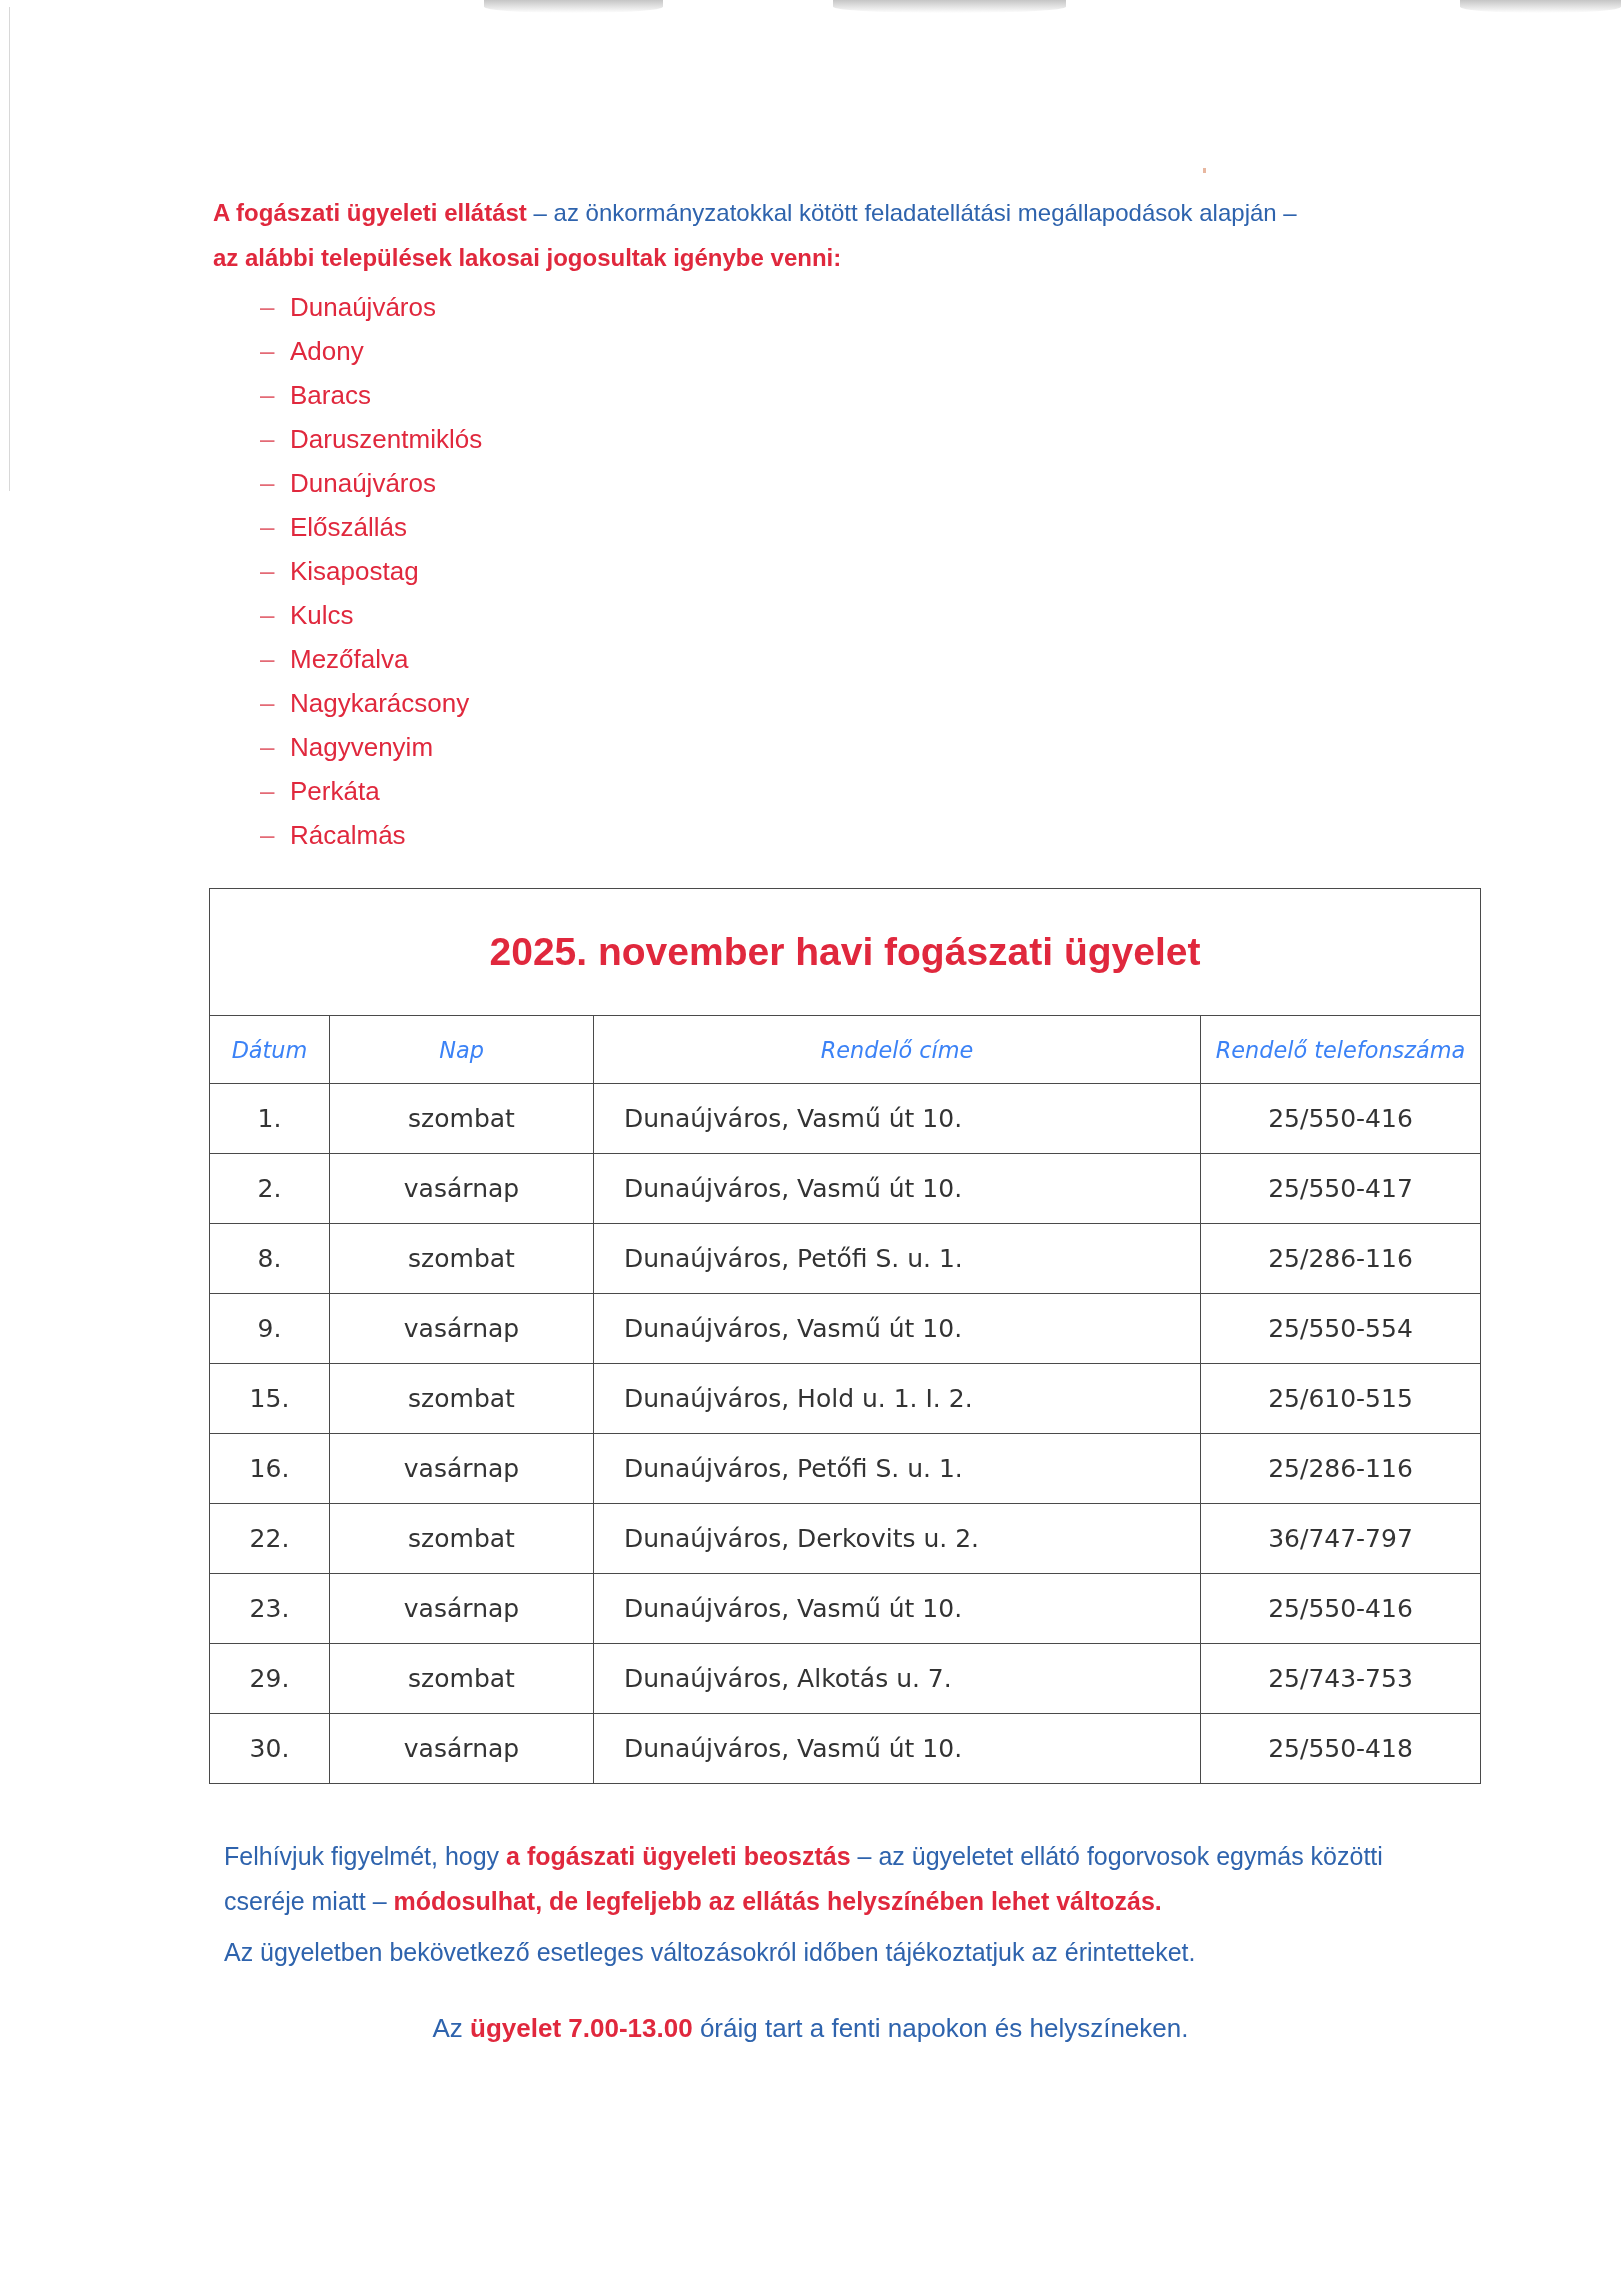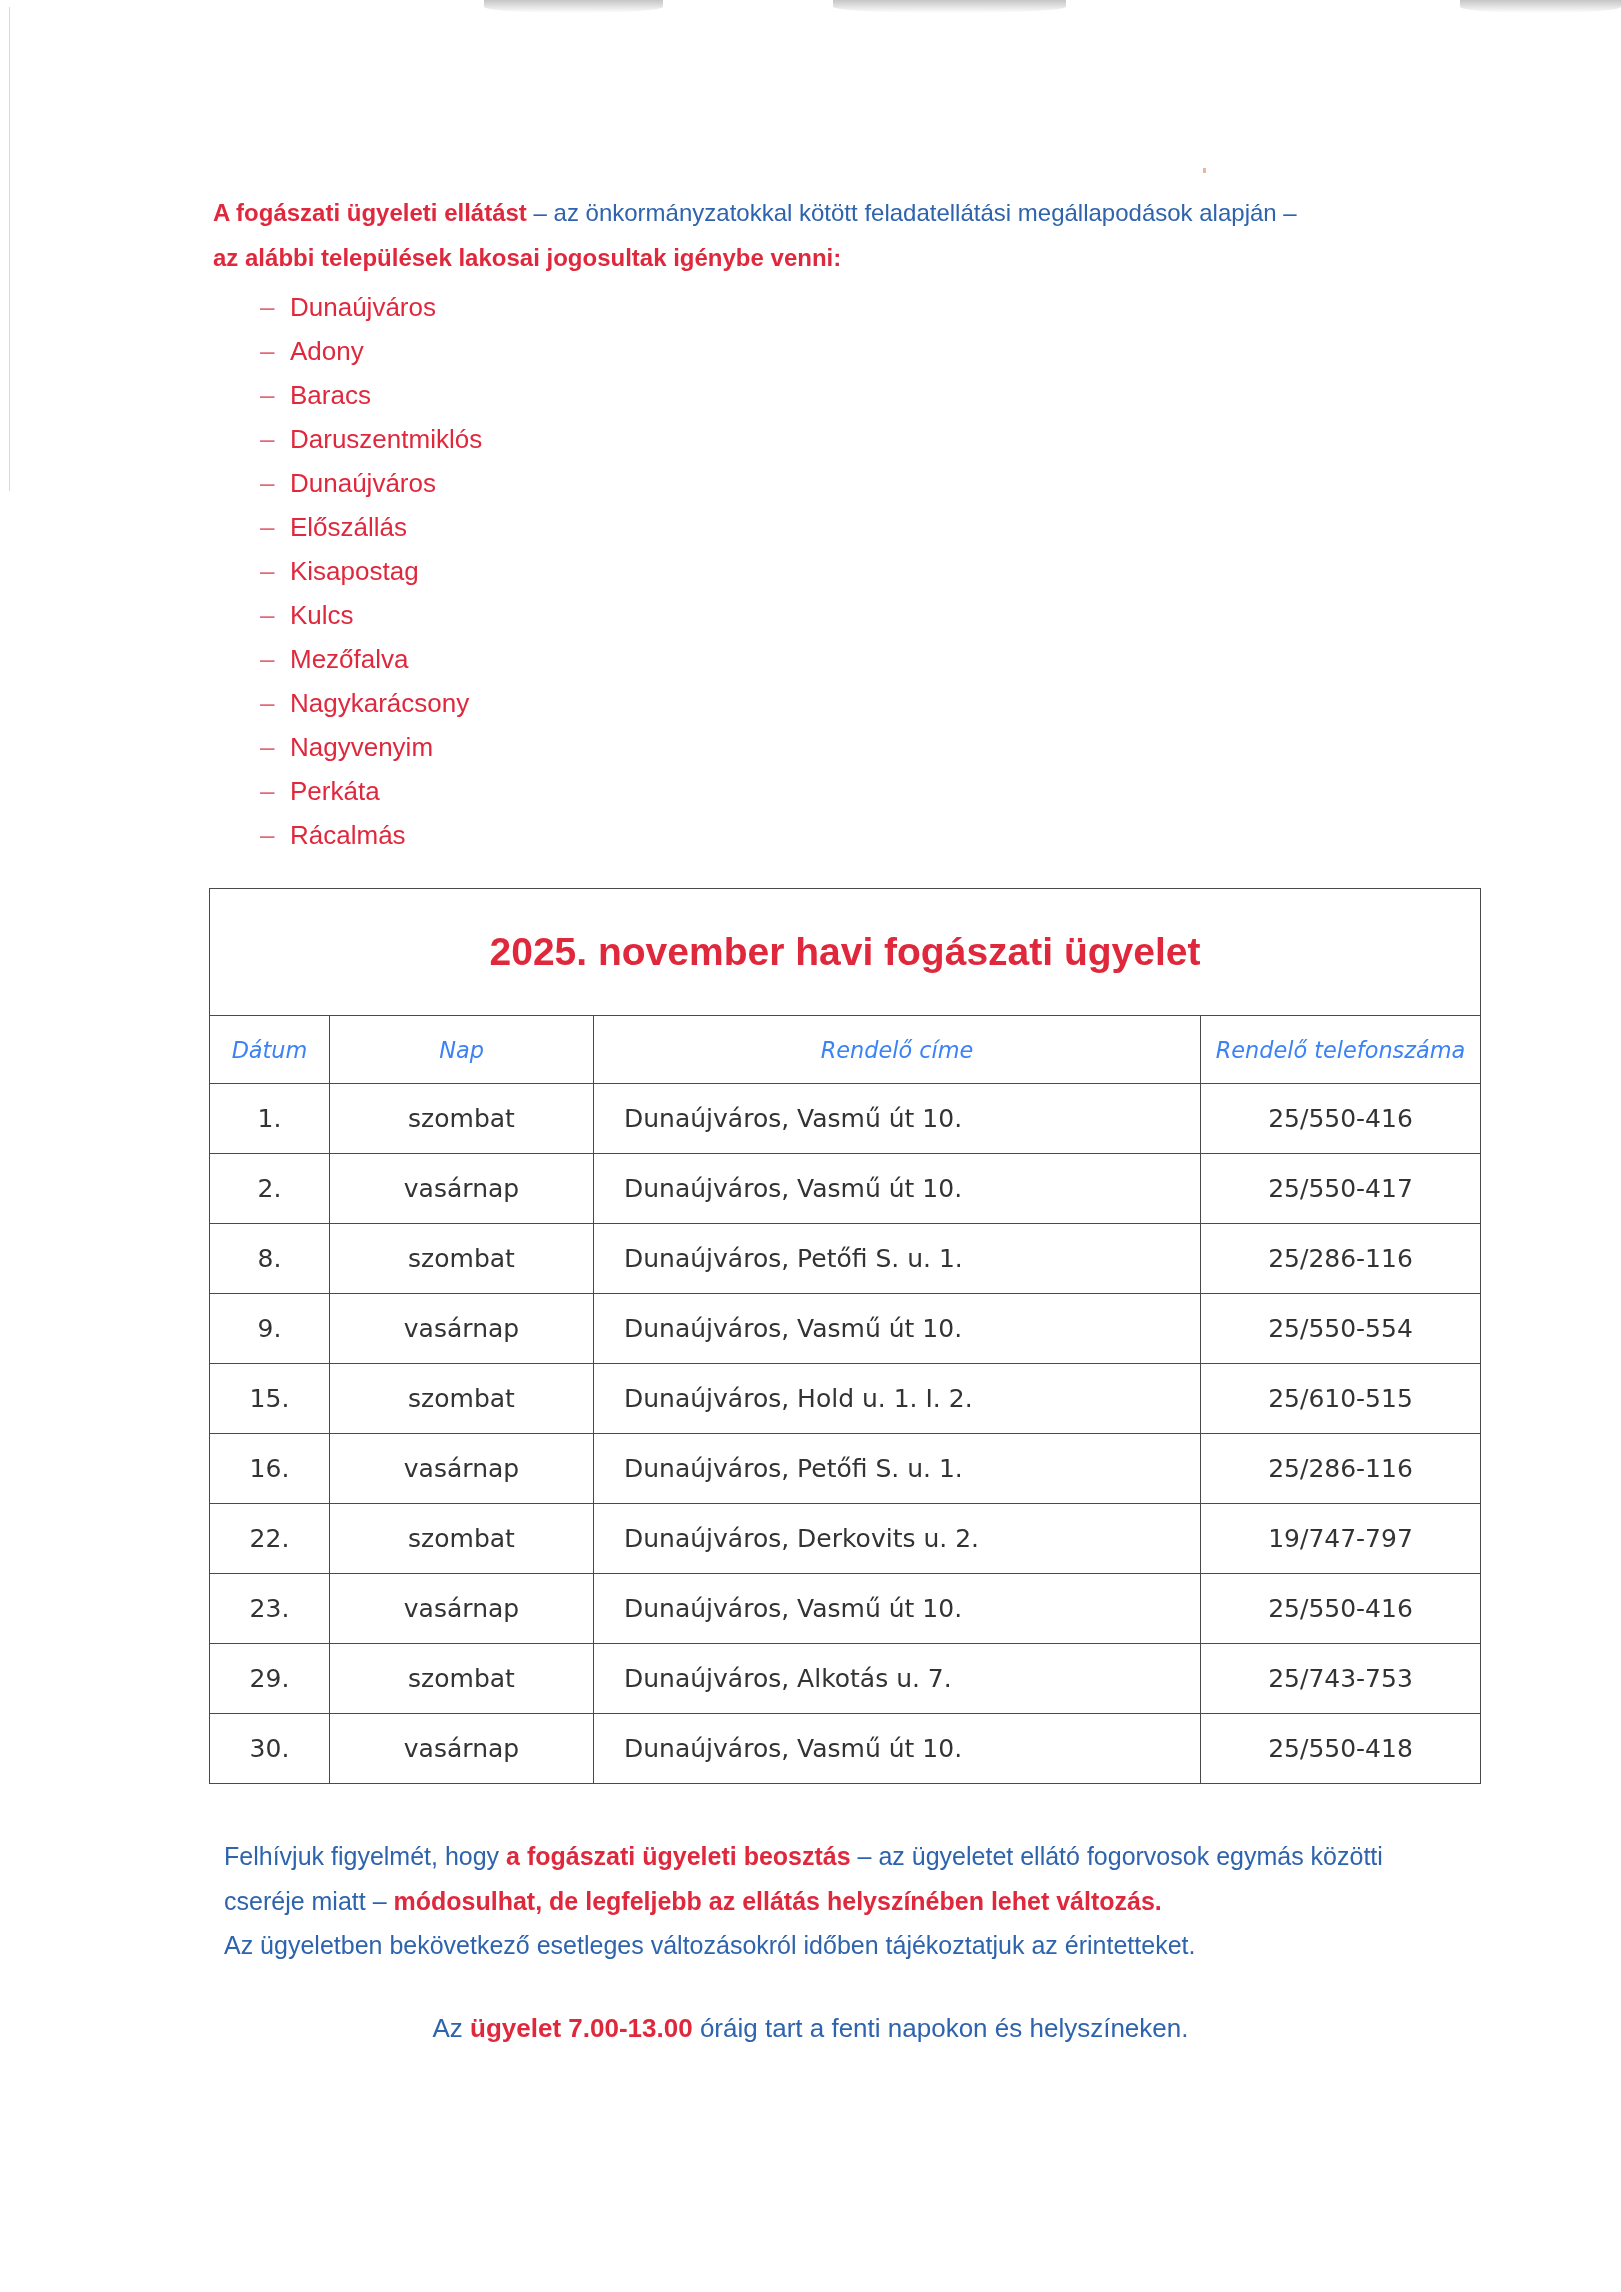--- a/index.html
+++ b/index.html
@@ -26,21 +26,21 @@
   .schedule .title-cell { height: 126px; text-align: center; font-size: 39px; font-weight: bold;
     color: #e0283d; font-family: "Liberation Sans", sans-serif; }
   .schedule th { height: 67px; font-weight: normal; font-style: italic; font-size: 22.4px; color: #3b82f6; }
   .schedule td.c { height: 69px; font-size: 25px; color: #333; }
   .col-date { width: 120px; } .col-day { width: 264px; } .col-addr { width: 607px; } .col-phone { width: 280px; }
   td.center { text-align: center; }
   td.left { text-align: left; padding-left: 30px !important; }
   .notice { position: absolute; left: 224px; top: 1834px; width: 1308px; font-size: 25px; }
   .notice p { margin: 0; white-space: nowrap; }
   .notice .l1 { line-height: 45px; }
-  .notice .l3 { margin-top: 1px; line-height: 41px; }
+  .notice .l3 { margin-top: 8px; line-height: 41px; }
   .hours { position: absolute; left: 0; width: 1621px; top: 2013px; text-align: center; font-size: 26px; }
   .dot { position: absolute; left: 1203px; top: 168px; width: 2.7px; height: 4.5px; background: #e8b7a0; }
 </style>
 </head>
 <body>
 
 <div class="scan-shadow" style="left:484px;width:179px;"></div>
 <div class="scan-shadow" style="left:833px;width:233px;"></div>
 <div class="scan-shadow" style="left:1460px;width:161px;"></div>
 <div class="scan-edge"></div>
@@ -123,21 +123,21 @@
       <tr>
         <td class="c center">16.</td>
         <td class="c center">vasárnap</td>
         <td class="c left">Dunaújváros, Petőfi S. u. 1.</td>
         <td class="c center">25/286-116</td>
       </tr>
       <tr>
         <td class="c center">22.</td>
         <td class="c center">szombat</td>
         <td class="c left">Dunaújváros, Derkovits u. 2.</td>
-        <td class="c center">19/747-797</td>
+        <td class="c center">36/747-797</td>
       </tr>
       <tr>
         <td class="c center">23.</td>
         <td class="c center">vasárnap</td>
         <td class="c left">Dunaújváros, Vasmű út 10.</td>
         <td class="c center">25/550-416</td>
       </tr>
       <tr>
         <td class="c center">29.</td>
         <td class="c center">szombat</td>

